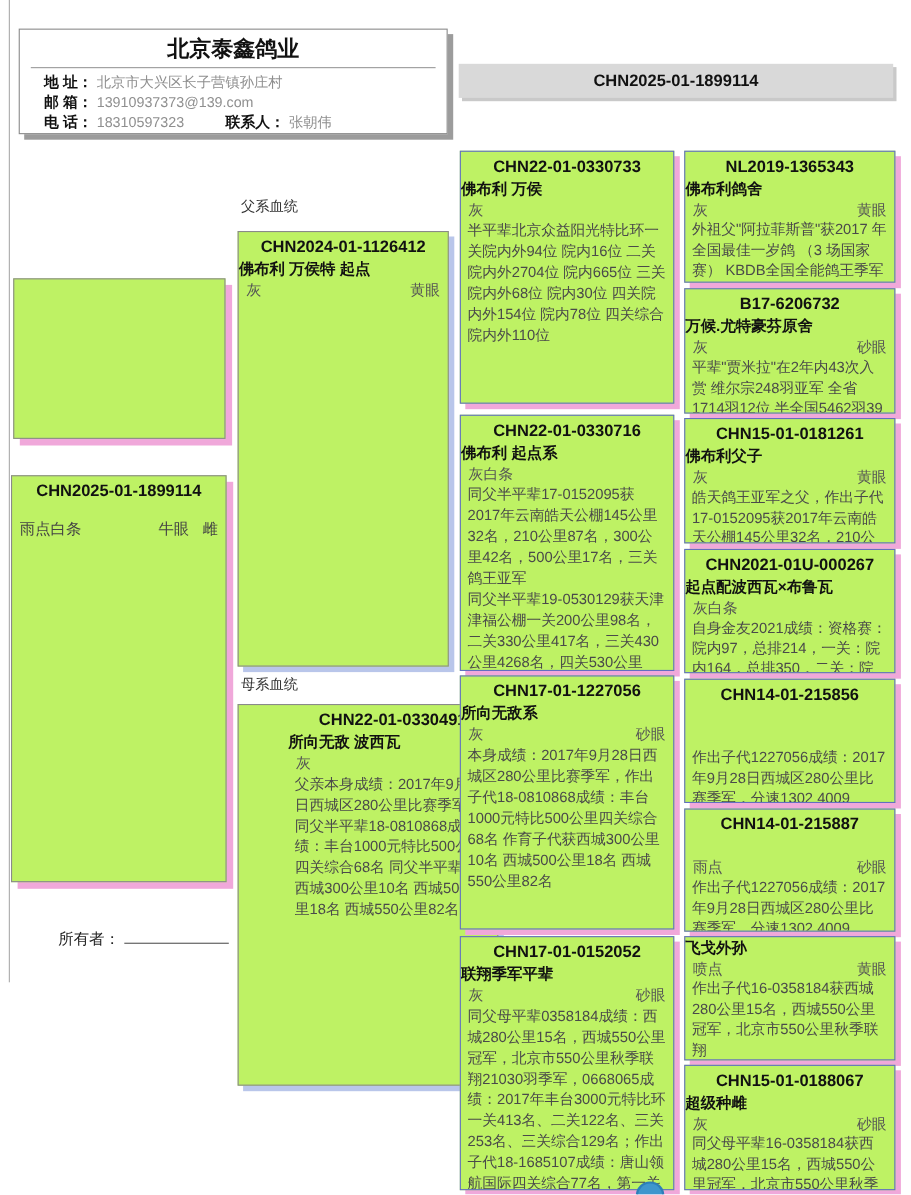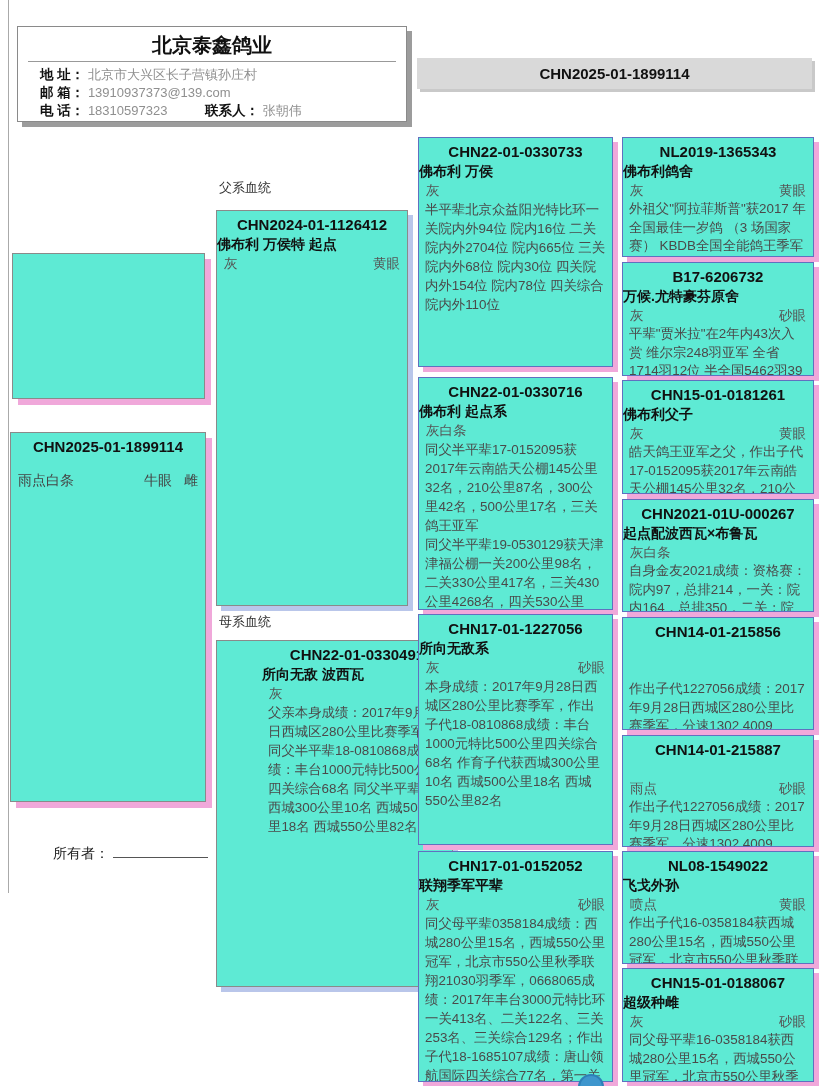--- a/index.html
+++ b/index.html
@@ -22,21 +22,21 @@
   .contact-gap { margin-left:34px; }
 
   
   .band {
     position:absolute; left:417px; top:58px; width:395px; height:31px;
     background:#d9d9d9; text-align:center; font-weight:bold; font-size:15px;
     line-height:31px; color:#111; box-shadow:3px 3px 0 #c9c9c9;
   }
 
   
-  .pbox { position:absolute; background:#5eead4; overflow:hidden; }
+  .pbox { position:absolute; background:#bef264; overflow:hidden; }
   .graypink { border:1px solid #8a8a8a; box-shadow:6px 6px 0 #f0a8da; }
   .grayblue { border:1px solid #8a8a8a; box-shadow:5px 5px 0 #b9c6ea; }
   .blue     { border:1px solid #6170c0; box-shadow:5px 5px 0 #f0a8da; }
 
   .ring  { font-weight:bold; font-size:15px; text-align:center; color:#111; padding-top:4px; line-height:20px; }
   .pname { font-weight:bold; font-size:14px; text-align:left; color:#111; line-height:19px; min-height:19px; }
   .traits { display:flex; justify-content:space-between; padding:0 7px; font-size:13.5px; line-height:19px; min-height:19px; color:#555; }
   .traits .r { display:flex; gap:12px; }
   .desc { font-size:13.4px; line-height:19px; padding:0 6px; color:#4a4a4a; white-space:pre-wrap; }
   .tall .desc { }
@@ -237,21 +237,20 @@
     <div class="traits">
       <span>雨点</span>
       <span class="r">
           <span>砂眼</span>
         </span>
     </div>
     <div class="desc">作出子代1227056成绩：2017年9月28日西城区280公里比赛季军，分速1302.4009</div>
   </div>
 
   <div class="pbox blue short" style="left:622px; top:851px; width:190px; height:111px;">
-    <div class="ring">NL08-1549022</div>
     <div class="pname">飞戈外孙</div>
     <div class="traits">
       <span>喷点</span>
       <span class="r">
           <span>黄眼</span>
         </span>
     </div>
     <div class="desc">作出子代16-0358184获西城280公里15名，西城550公里冠军，北京市550公里秋季联翔</div>
   </div>
 

